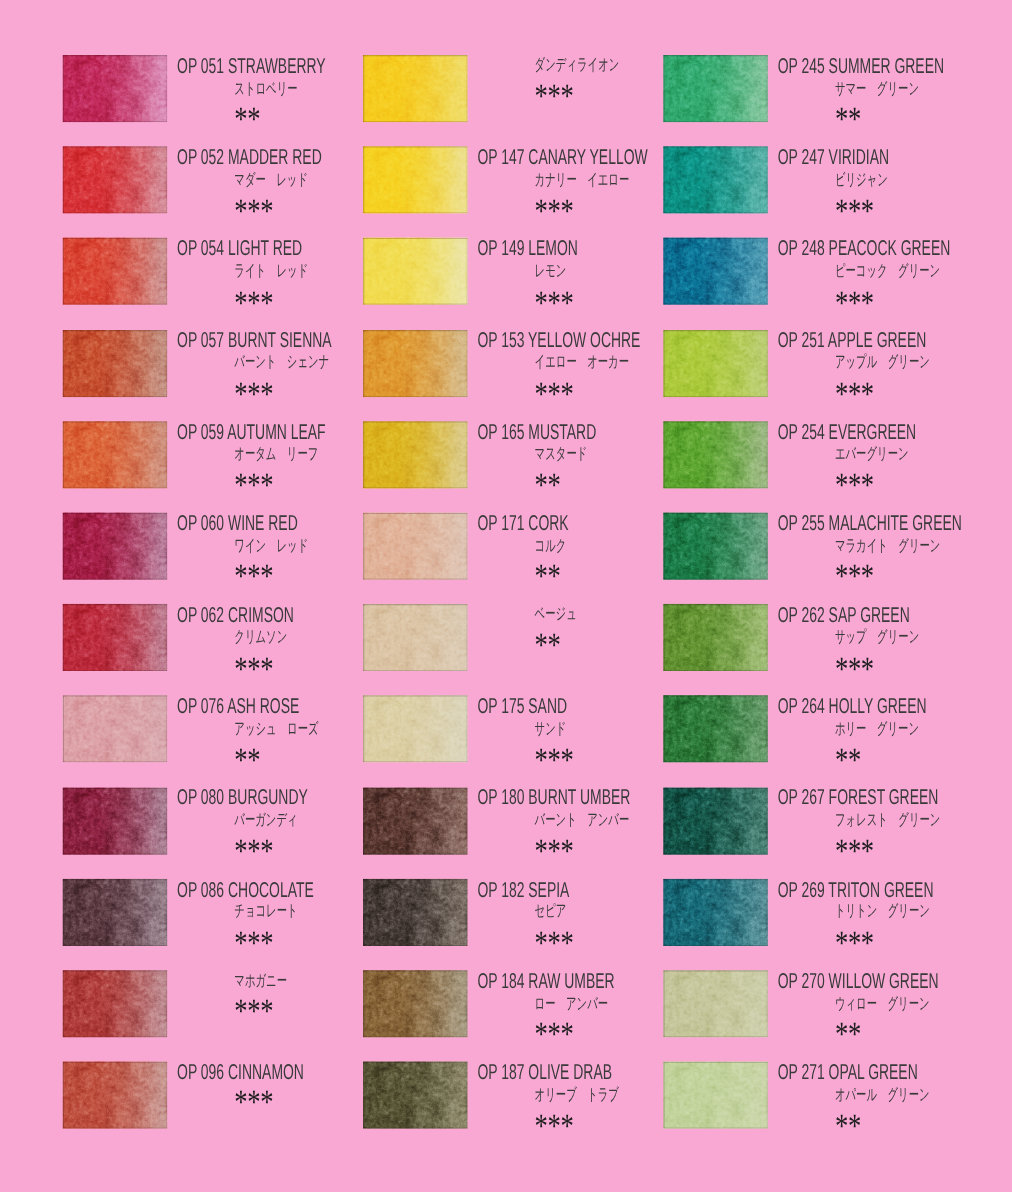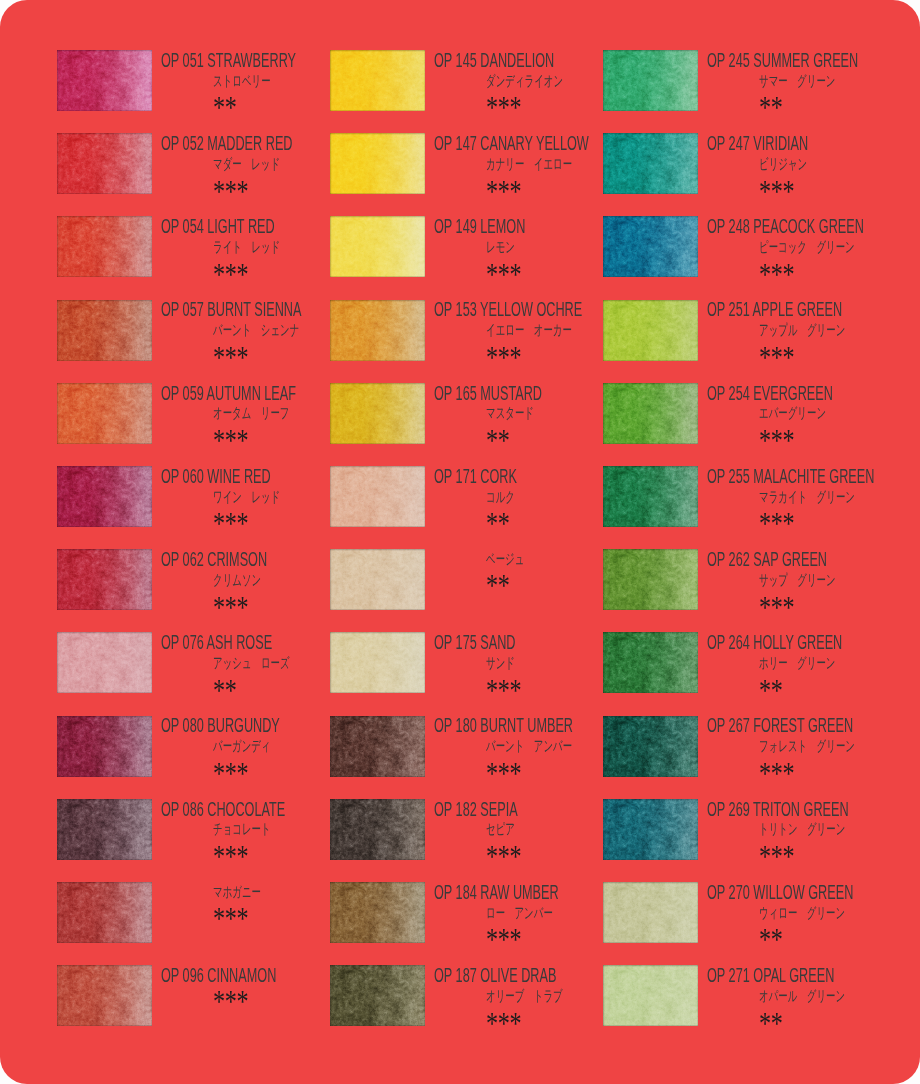--- a/index.html
+++ b/index.html
@@ -1,20 +1,20 @@
 <!DOCTYPE html>
 <html><head>
 <meta charset="utf-8">
 <title>Color Chart</title>
 <style>
 html,body{margin:0;padding:0;}
 body{width:920px;height:1084px;background:#fdfdfd;
  font-family:"Liberation Sans",sans-serif;overflow:hidden;
  -webkit-font-smoothing:antialiased;}
-.sheet{position:relative;width:920px;height:1084px;background:#ef4444;border-radius:27px;}
+.sheet{position:relative;width:920px;height:1084px;background:#f9a8d4;}
 .entry{position:absolute;}
 .chip{position:absolute;left:0;top:0;width:95px;height:61px;overflow:hidden;}
 .chip::after{content:'';position:absolute;inset:0;pointer-events:none;box-shadow:inset 0 1.2px 0 0 rgba(30,15,20,.22), inset 1.2px 0 0 0 rgba(30,15,20,.20), inset 0 -1px 0 0 rgba(30,15,20,.16), inset -1px 0 0 0 rgba(30,15,20,.10);}
 .nz{position:absolute;left:-8px;top:-8px;pointer-events:none;}
 .nz{--g:1;}
 .nz.a{opacity:calc(.62*var(--g));mix-blend-mode:soft-light;}
 .nz.c{opacity:calc(.50*var(--g));mix-blend-mode:soft-light;}
 .nz.b{opacity:calc(.30*var(--g));mix-blend-mode:soft-light;}
 .nz.s{opacity:calc(.42*var(--g));-webkit-mask-image:linear-gradient(90deg,rgba(0,0,0,.35) 0%,rgba(0,0,0,.6) 45%,#000 85%);mask-image:linear-gradient(90deg,rgba(0,0,0,.35) 0%,rgba(0,0,0,.6) 45%,#000 85%);}
 .info{position:absolute;left:104px;top:0;width:220px;color:#3a3a3a;}
@@ -329,21 +329,20 @@
           <rect width="111" height="77" filter="url(#nC)"></rect>
         </svg>
    <svg class="nz b" width="111" height="77" style="--g: 0.506;">
           <rect width="111" height="77" filter="url(#nB)"></rect>
         </svg>
    <svg class="nz s" width="111" height="77" style="--g: 0.506;">
           <rect width="111" height="77" filter="url(#nS)"></rect>
         </svg>
   </div>
   <div class="info">
-   <div class="ln en"><span class="sq"><span>OP 145</span> <span>DANDELION</span></span></div>
    <div class="ln ja"><span class="sq">ダンディライオン</span></div>
    <div class="ln st"><span>***</span></div>
   </div>
  </div>
  <div class="entry" style="left:330px;top:133.2px">
   <div class="chip" style="background: linear-gradient(90deg, rgb(246, 211, 34) 0%, rgb(246, 211, 34) 34%, rgb(244, 214, 57) 56%, rgb(241, 219, 98) 78%, rgb(238, 224, 138) 94%, rgb(238, 224, 138) 100%);">
    <svg class="nz a" width="111" height="77" style="--g: 0.486;">
           <rect width="111" height="77" filter="url(#nA)"></rect>
         </svg>
    <svg class="nz c" width="111" height="77" style="--g: 0.486;">

